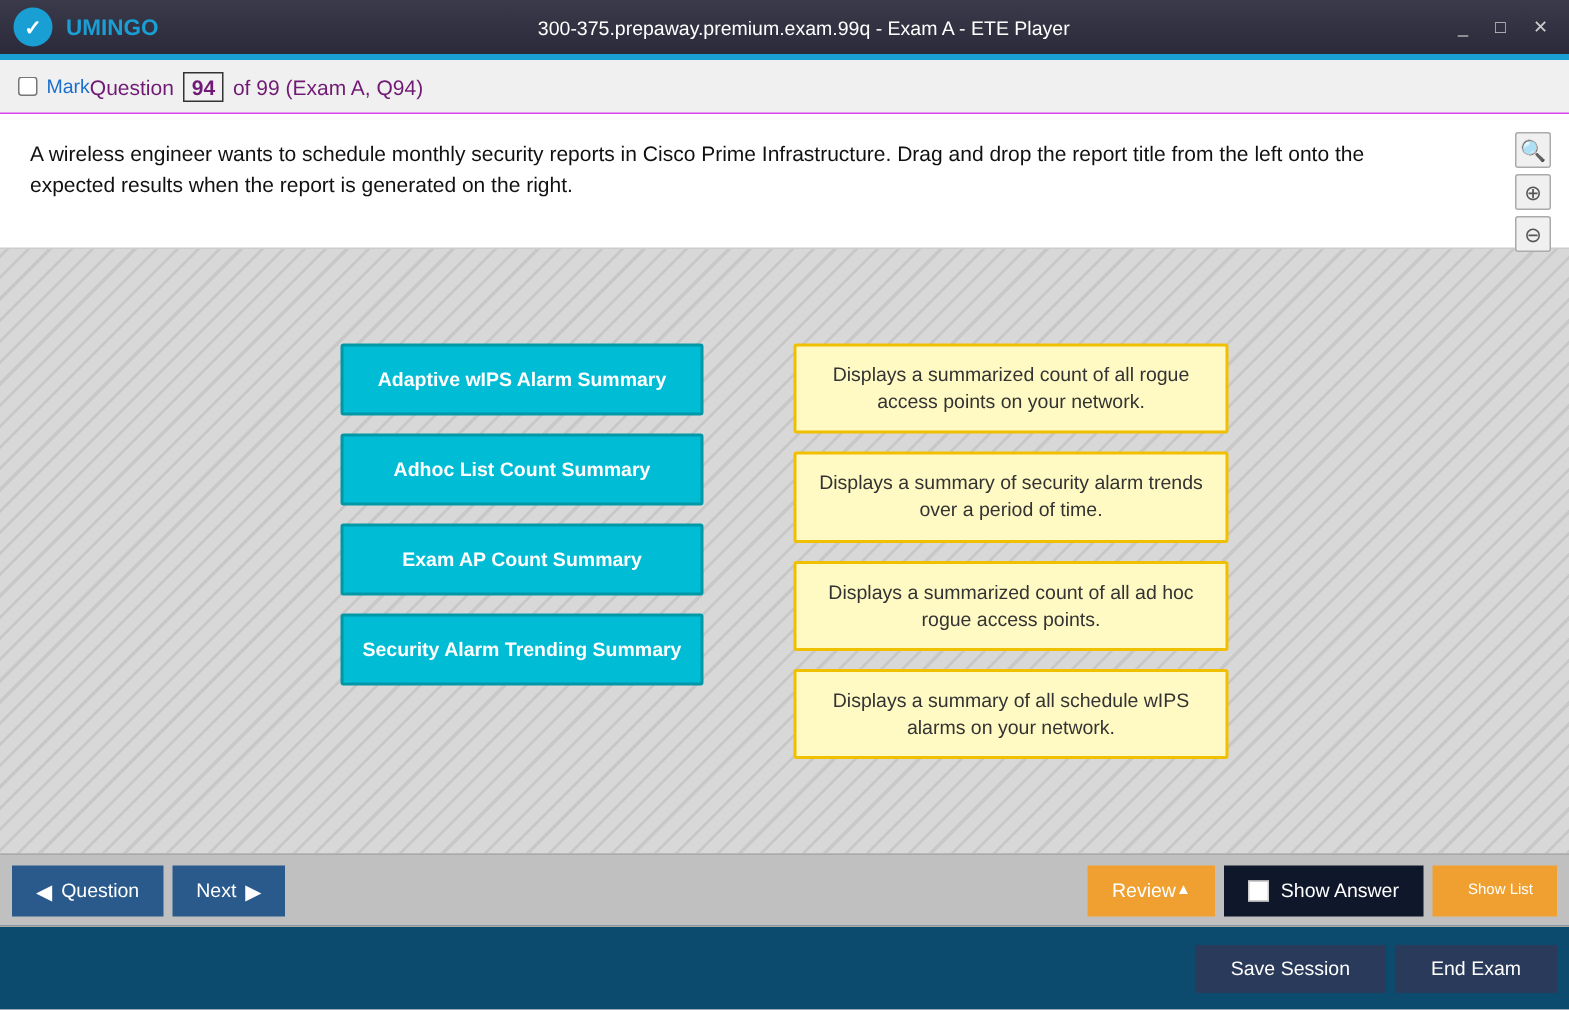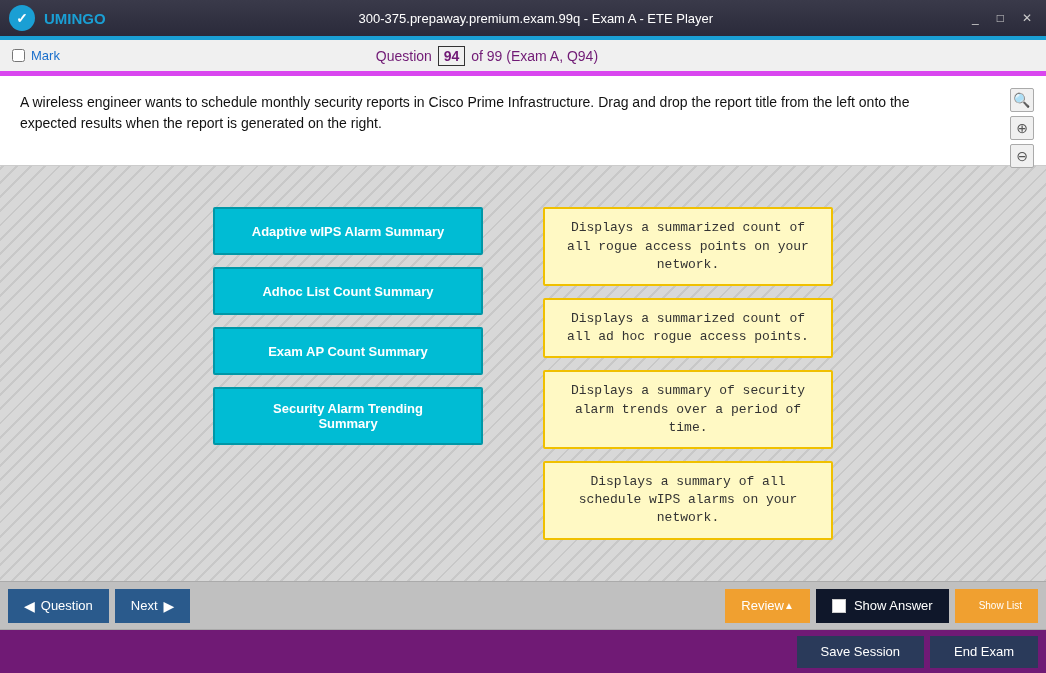--- a/index.html
+++ b/index.html
@@ -52,24 +52,23 @@
       height: 4px;
       flex-shrink: 0;
     }
 
     
     #toolbar {
       background: #f0f0f0;
       padding: 10px 12px;
       display: flex;
       align-items: center;
-      justify-content: space-between;
       height: 36px;
       flex-shrink: 0;
-      border-bottom: 5px solid #d946ef;
+      border-bottom: 1px solid #d946ef;
     }
     .mark-checkbox {
       display: flex;
       align-items: center;
       gap: 6px;
       font-size: 13px;
       color: #1a6fcc;
       cursor: pointer;
     }
     .mark-checkbox input { cursor: pointer; }
@@ -146,22 +145,22 @@
     #right-column {
       display: flex;
       flex-direction: column;
       gap: 12px;
     }
 
     .left-item {
       background: #00bcd4;
       color: white;
       border: 2px solid #0097a7;
-      padding: 12px 36px;
-      width: 270px;
+      padding: 12px 4px;
+      width: 242px;
       text-align: center;
       font-size: 13px;
       font-weight: bold;
       cursor: grab;
       border-radius: 2px;
       min-height: 48px;
       display: flex;
       align-items: center;
       justify-content: center;
     }
@@ -173,21 +172,20 @@
       width: 290px;
       text-align: center;
       font-size: 13px;
       color: #333;
       border-radius: 2px;
       min-height: 56px;
       display: flex;
       align-items: center;
       justify-content: center;
       line-height: 1.4;
-      font-family: Liberation Mono, monospace;
     }
 
     
     #bottom-bar {
       background: #c0c0c0;
       display: flex;
       align-items: center;
       padding: 6px 8px;
       gap: 6px;
       height: 48px;
@@ -248,27 +246,27 @@
       font-size: 10px;
       cursor: pointer;
       height: 34px;
       display: flex;
       align-items: center;
       gap: 8px;
     }
 
     
     #action-bar {
-      background: #701a75;
+      background: #0c4a6e;
       display: flex;
       align-items: center;
       justify-content: flex-end;
       padding: 4px 8px;
       gap: 6px;
-      height: 44px;
+      height: 56px;
       flex-shrink: 0;
       border-top: 1px solid #aaa;
     }
     .save-btn {
       background: #2a3a5a;
       color: white;
       border: none;
       padding: 8px 24px;
       font-size: 13px;
       cursor: pointer;
@@ -356,24 +354,24 @@
       </div>
       <div class="left-item">
         <span>Security Alarm Trending Summary</span>
       </div>
     </div>
     <div id="right-column">
       <div class="right-item">
         <span>Displays a summarized count of all rogue access points on your network.</span>
       </div>
       <div class="right-item">
+        <span>Displays a summary of security alarm trends over a period of time.</span>
+      </div>
+      <div class="right-item">
         <span>Displays a summarized count of all ad hoc rogue access points.</span>
-      </div>
-      <div class="right-item">
-        <span>Displays a summary of security alarm trends over a period of time.</span>
       </div>
       <div class="right-item">
         <span>Displays a summary of all schedule wIPS alarms on your network.</span>
       </div>
     </div>
   </div>
 </div>
 
 <div id="bottom-bar">
   <button class="nav-btn">

